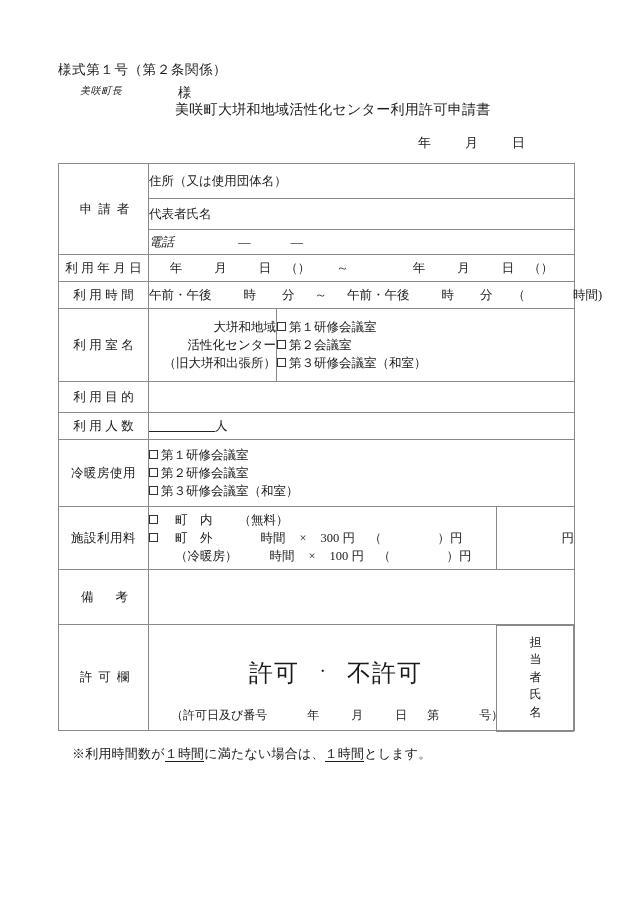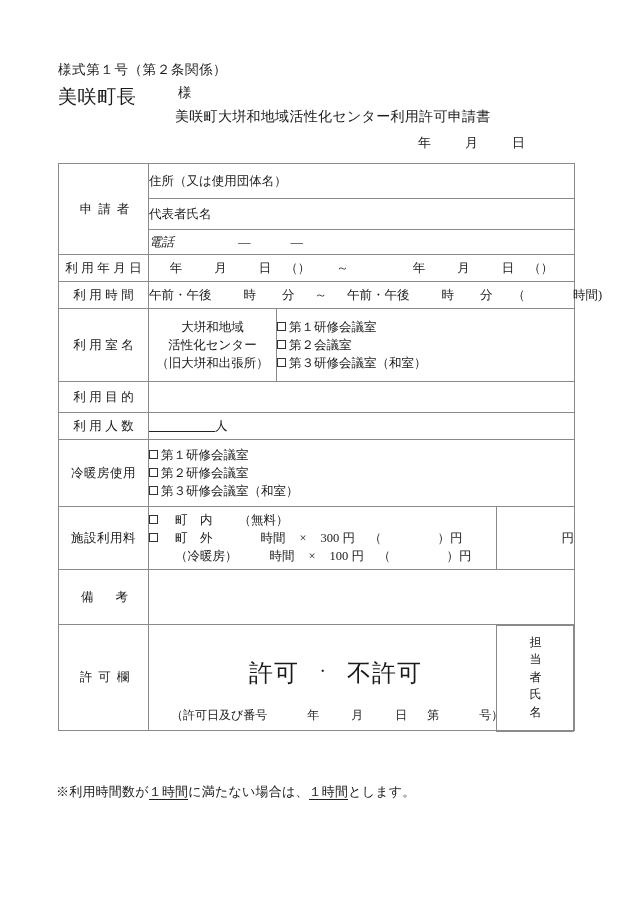--- a/index.html
+++ b/index.html
@@ -31,34 +31,35 @@
   }
   .hdr-line1 {
     position: absolute;
     left: 58px; top: 61px;
     font-size: 13.5px;
     letter-spacing: 0.6px;
     white-space: nowrap;
   }
   .hdr-line2 {
     position: absolute;
-    left: 58px; top: 84px;
-    font-size: 19px;
+    left: 80px; top: 84px;
+    font-size: 10px;
     letter-spacing: 0.6px;
     white-space: nowrap;
+    font-style: italic;
   }
   .hdr-sama {
     position: absolute;
     left: 178px; top: 84px;
     font-size: 13.5px;
     white-space: nowrap;
   }
   .hdr-title {
     position: absolute;
-    left: 175px; top: 108px;
+    left: 175px; top: 101px;
     font-size: 14px;
     letter-spacing: 0.3px;
     white-space: nowrap;
   }
   .hdr-date {
     position: absolute;
     left: 418px; top: 134px;
     font-size: 13px;
     white-space: nowrap;
   }
@@ -131,21 +132,21 @@
   .g32 { width: 32px; display:inline-block; }
   .g40 { width: 40px; display:inline-block; }
   .g48 { width: 48px; display:inline-block; }
   .g56 { width: 56px; display:inline-block; }
   .g64 { width: 64px; display:inline-block; }
 
   .timeline { white-space: nowrap; padding-left: 9px; text-align: right; }
 
   .roomname {
     width: 128px;
-    text-align: center;
+    text-align: right;
     font-size: 12.5px;
     line-height: 1.6;
     padding: 0 4px;
   }
   .roomname div { white-space: nowrap; }
   .roomlist {
     font-size: 12.5px;
     line-height: 1.62;
     padding-left: 9px;
   }
@@ -220,26 +221,25 @@
     font-size: 12px;
     line-height: 1.38;
     letter-spacing: 0;
     padding: 4px 0;
     vertical-align: middle;
   }
   .perm-vert span { display: block; }
 
   .footnote {
     position: absolute;
-    left: 56px;
+    left: 72px;
     top: 745px;
     font-size: 13px;
     white-space: nowrap;
     letter-spacing: 0.2px;
-    margin-top: 38px;
   }
   .u { border-bottom: 1px solid #222; padding-bottom: 0px; }
 </style>
 </head>
 <body>
 
 <div class="page">
 
   <div class="hdr">
     <div class="hdr-line1">様式第１号（第２条関係）</div>

